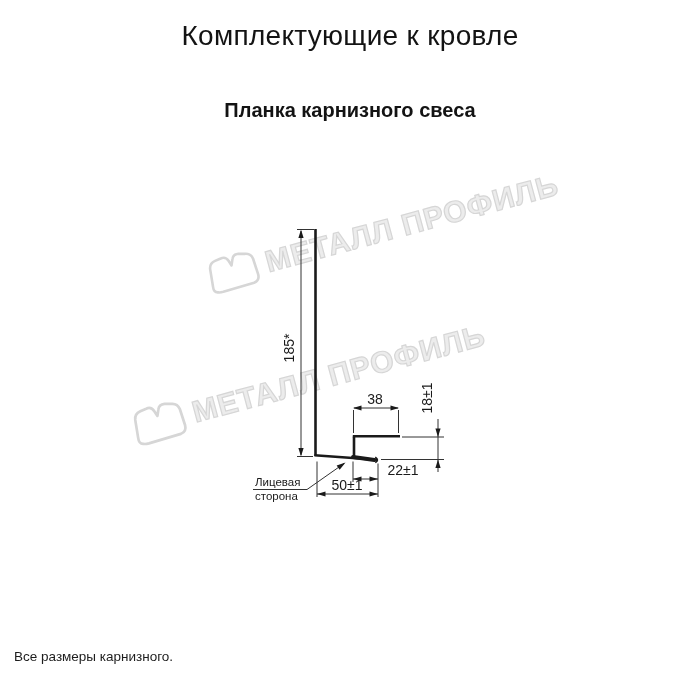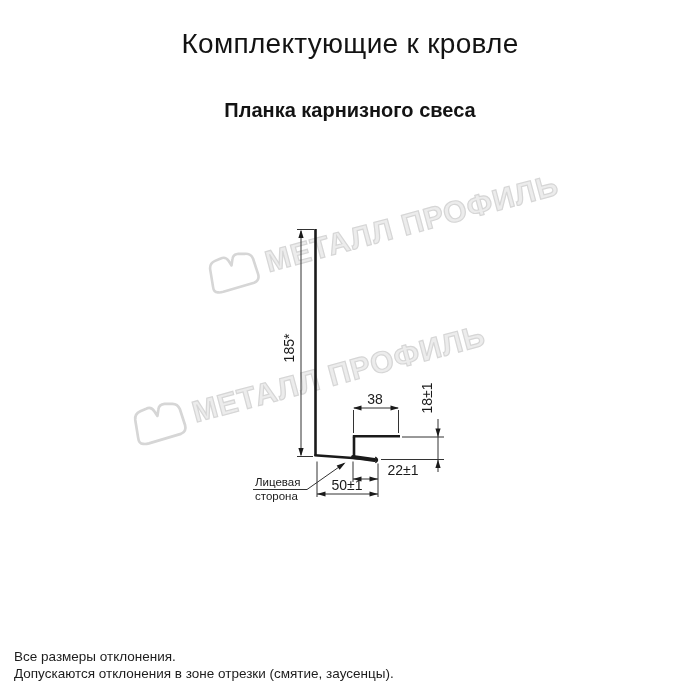--- a/index.html
+++ b/index.html
@@ -2,21 +2,21 @@
 <html><head>
 <meta charset="utf-8">
 <style>
   html,body{margin:0;padding:0;background:#fff;}
   .page{
     position:relative;width:700px;height:700px;background:#ffffff;
     overflow:hidden;font-family:"Liberation Sans",sans-serif;color:#111;
   }
   .page-title{
     position:absolute;top:20px;left:0;width:700px;text-align:center;
-    font-size:28px;font-weight:400;letter-spacing:.3px;color:#131313;z-index:3;margin-top:8px;
+    font-size:28px;font-weight:400;letter-spacing:.3px;color:#131313;z-index:3;
   }
   .product-title{
     position:absolute;top:99px;left:0;width:700px;text-align:center;
     font-size:20px;font-weight:700;line-height:23px;color:#131313;z-index:3;
   }
   .footer-notes{
     position:absolute;left:14px;top:648px;font-size:13.5px;line-height:17px;
     color:#1d1d1d;z-index:3;
   }
   .watermark{
@@ -125,17 +125,16 @@
     <g stroke="#333" stroke-width="1" fill="none">
       <line x1="253" y1="489.5" x2="307" y2="489.5"></line>
       <line x1="307" y1="489.5" x2="344" y2="463.5"></line>
     </g>
     <polygon points="0,0 -9,2.6 -9,-2.6" transform="translate(345.5,462.5) rotate(-35)" fill="#1a1a1a"></polygon>
     <text class="small-label" x="255" y="486">Лицевая</text>
     <text class="small-label" x="255" y="500">сторона</text>
   </svg>
 
   <div class="footer-notes">
-    <div>Все размеры отклонения.</div>
-    <div>Допускаются отклонения в зоне отрезки (смятие, заусенцы).</div>
+    <div>Все размеры карнизного.</div>
   </div>
 
 </div>
 
 </body></html>

